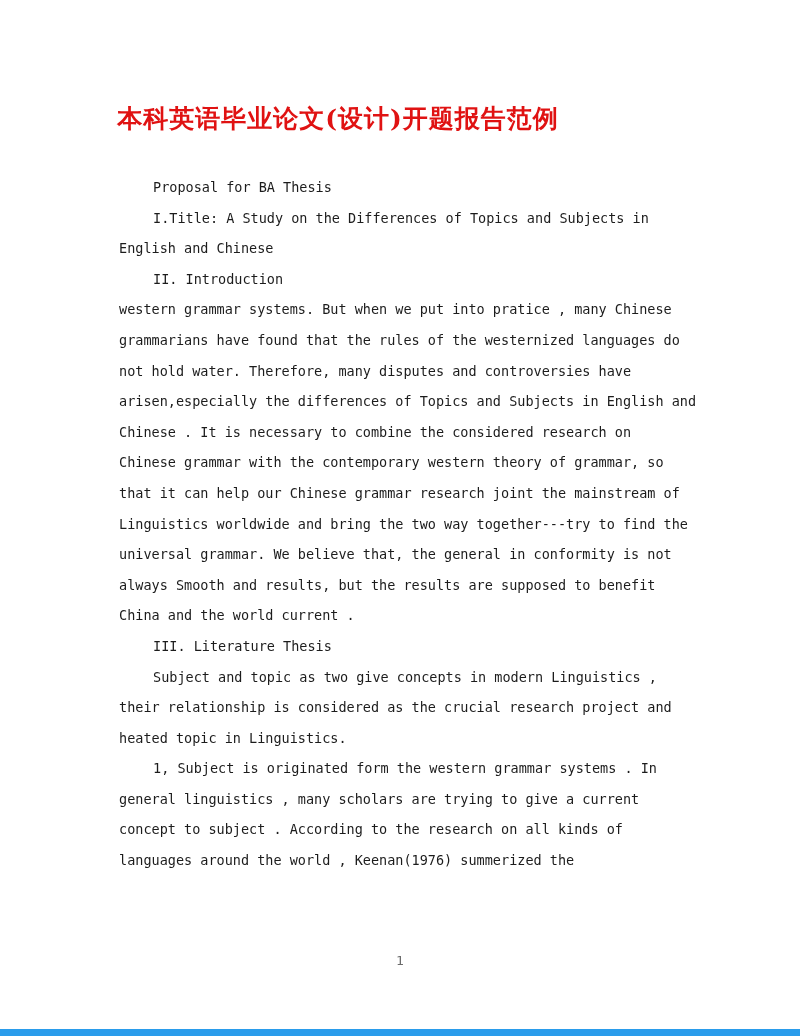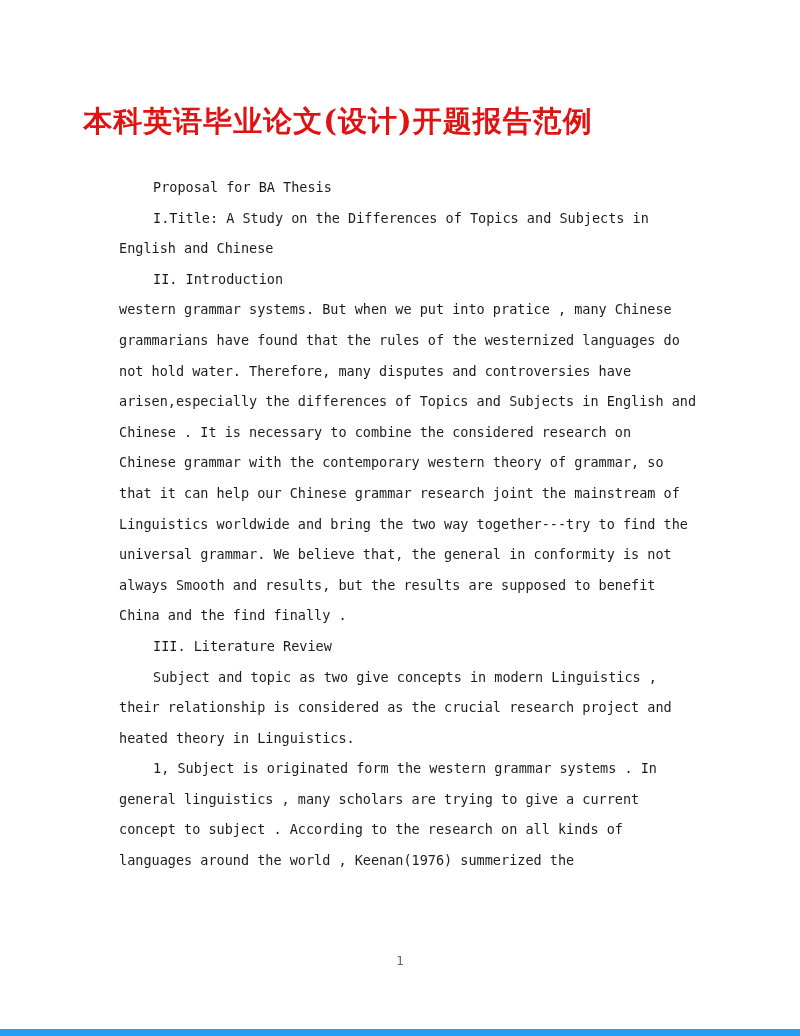--- a/index.html
+++ b/index.html
@@ -11,21 +11,21 @@
     font-family: "DejaVu Sans Mono", "Liberation Mono", monospace;
   }
   .doc-title {
     position: absolute;
     top: 102px;
     left: 0;
     width: 676px;
     text-align: center;
     font-family: "DejaVu Serif", "Liberation Serif", serif;
     font-weight: bold;
-    font-size: 29px;
+    font-size: 25px;
     letter-spacing: 1px;
     white-space: pre;
   }
   .text-block {
     position: absolute;
     left: 119px;
     top: 172px;
     width: 660px;
     font-size: 13.5px;
   }
@@ -65,25 +65,25 @@
     <div class="text-line">western grammar systems. But when we put into pratice , many Chinese</div>
     <div class="text-line">grammarians have found that the rules of the westernized languages do</div>
     <div class="text-line">not hold water. Therefore, many disputes and controversies have</div>
     <div class="text-line">arisen,especially the differences of Topics and Subjects in English and</div>
     <div class="text-line">Chinese . It is necessary to combine the considered research on</div>
     <div class="text-line">Chinese grammar with the contemporary western theory of grammar, so</div>
     <div class="text-line">that it can help our Chinese grammar research joint the mainstream of</div>
     <div class="text-line">Linguistics worldwide and bring the two way together---try to find the</div>
     <div class="text-line">universal grammar. We believe that, the general in conformity is not</div>
     <div class="text-line">always Smooth and results, but the results are supposed to benefit</div>
-    <div class="text-line">China and the find finally .</div>
-    <div class="text-line indent">III. Literature Review</div>
+    <div class="text-line">China and the world current .</div>
+    <div class="text-line indent">III. Literature Thesis</div>
     <div class="text-line indent">Subject and topic as two give concepts in modern Linguistics ,</div>
     <div class="text-line">their relationship is considered as the crucial research project and</div>
-    <div class="text-line">heated theory in Linguistics.</div>
+    <div class="text-line">heated topic in Linguistics.</div>
     <div class="text-line indent">1, Subject is originated form the western grammar systems . In</div>
     <div class="text-line">general linguistics , many scholars are trying to give a current</div>
     <div class="text-line">concept to subject . According to the research on all kinds of</div>
     <div class="text-line">languages around the world , Keenan(1976) summerized the</div>
   </div>
 
 <div class="page-number" style="color: rgb(107, 107, 107);">1</div>
 
 <div class="footer-bar" style="background: rgb(42, 156, 235);"></div>
 

